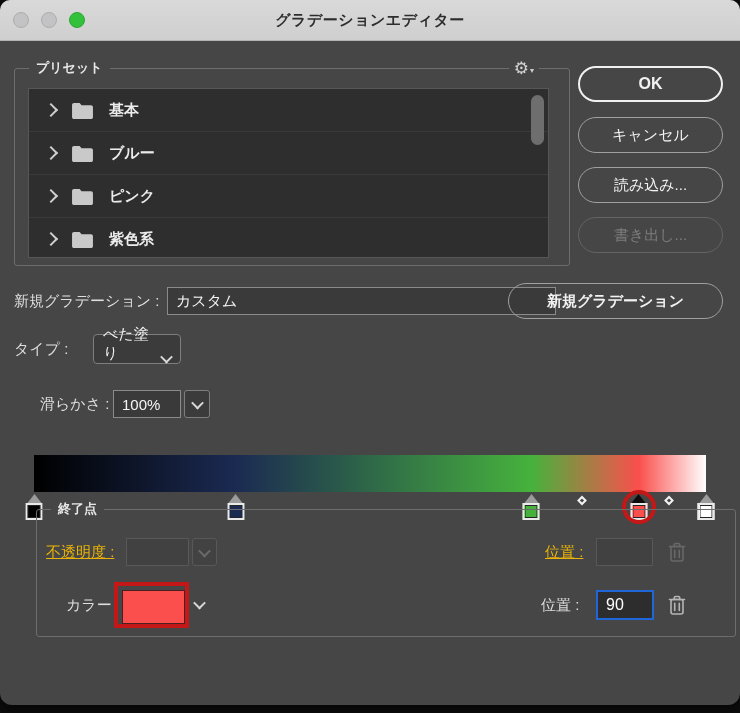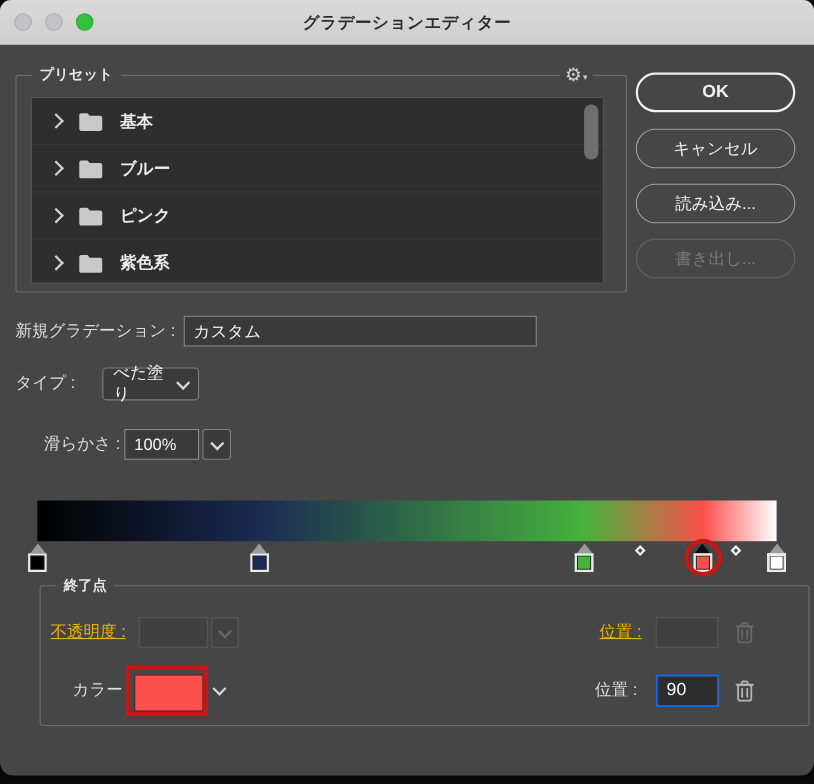--- a/index.html
+++ b/index.html
@@ -67,21 +67,21 @@
   .btn.wide{left:508px;width:215px;font-weight:700;}
   
   .lbl{position:absolute;font-size:15px;color:#dedede;white-space:nowrap;}
   .lbl.dim{color:#eab308;text-decoration:underline;}
   .text-input{
     position:absolute;background:#3a3a3a;border:1px solid #8a8a8a;color:#f5f5f5;
     font-size:15px;font-family:inherit;padding:0 0 0 8px;box-sizing:border-box;outline:none;
   }
   .combo{
     position:absolute;background:#3b3b3b;border:1px solid #7e7e7e;border-radius:4px;
-    color:#f2f2f2;font-size:15px;display:flex;align-items:center;
+    color:#f2f2f2;font-size:15px;display:flex;align-items:flex-end;
     padding:0 9px;box-sizing:border-box;gap:9px;cursor:pointer;
   }
   .chev-down{
     width:7px;height:7px;border-right:2px solid #d8d8d8;border-bottom:2px solid #d8d8d8;
     transform:rotate(45deg) translate(-1px,-1px);flex:0 0 auto;
   }
   .spin-btn{
     position:absolute;background:#3b3b3b;border:1px solid #7e7e7e;border-radius:3px;
     display:flex;align-items:center;justify-content:center;box-sizing:border-box;cursor:pointer;
   }
@@ -100,21 +100,21 @@
   .stop-swatch{width:13px;height:13px;border:2px solid #eaeaea;box-shadow:inset 0 0 0 1px #242424;}
   .midpoint-diamond{
     position:absolute;top:5px;width:7px;height:7px;box-sizing:border-box;
     border:2px solid #f2f2f2;transform:translateX(-50%) rotate(45deg);cursor:pointer;
   }
   .annotation-ring{
     position:absolute;top:-2px;width:34px;height:34px;border:4px solid #c41717;
     border-radius:50%;box-sizing:border-box;pointer-events:none;
   }
   
-  .endpoint{left:36px;top:532px;width:700px;height:128px;}
+  .endpoint{left:36px;top:509px;width:700px;height:128px;}
   .swatch-annotation{
     position:absolute;left:77px;top:72px;width:75px;height:46px;
     border:4px solid #c41717;box-sizing:border-box;
   }
   .color-swatch{
     position:absolute;left:4px;top:4px;width:63px;height:34px;
     box-shadow:inset 0 0 0 1px #4a1f1f;cursor:pointer;
   }
   .trash{position:absolute;width:24px;height:26px;color:#b5b5b5;cursor:pointer;}
   .trash.dim{color:#686868;cursor:default;}
@@ -187,21 +187,22 @@
       <div class="scroll-thumb"></div>
     </div>
   </div>
 
   <button class="btn" style="top:117px;">キャンセル</button>
   <button class="btn primary" style="top:66px;">OK</button>
   <button class="btn" style="top:167px;">読み込み...</button>
   <button class="btn disabled" style="top:217px;" disabled="">書き出し...</button>
 
   <div class="lbl" style="left:14px;top:287px;line-height:28px;">新規グラデーション :</div>
-  <input class="text-input" style="left: 167px; top: 287px; width: 321px; height: 28px;" value="カスタム">
+  <input class="text-input" style="left: 167px; top: 287px; width: 389px; height: 28px;" value="カスタム">
+  <button class="btn wide" style="top:283px;">新規グラデーション</button>
 
   <div class="lbl" style="left:14px;top:334px;line-height:30px;">タイプ :</div>
   <div class="combo" style="left:93px;top:334px;width:88px;height:30px;">
     <span>べた塗り</span>
     <span class="chev-down"></span>
   </div>
 
   <div class="lbl" style="left:40px;top:390px;line-height:28px;">滑らかさ :</div>
   <input class="text-input" style="left: 113px; top: 390px; width: 68px; height: 28px;" value="100%">
   <div class="spin-btn" style="left:184px;top:390px;width:26px;height:28px;">

